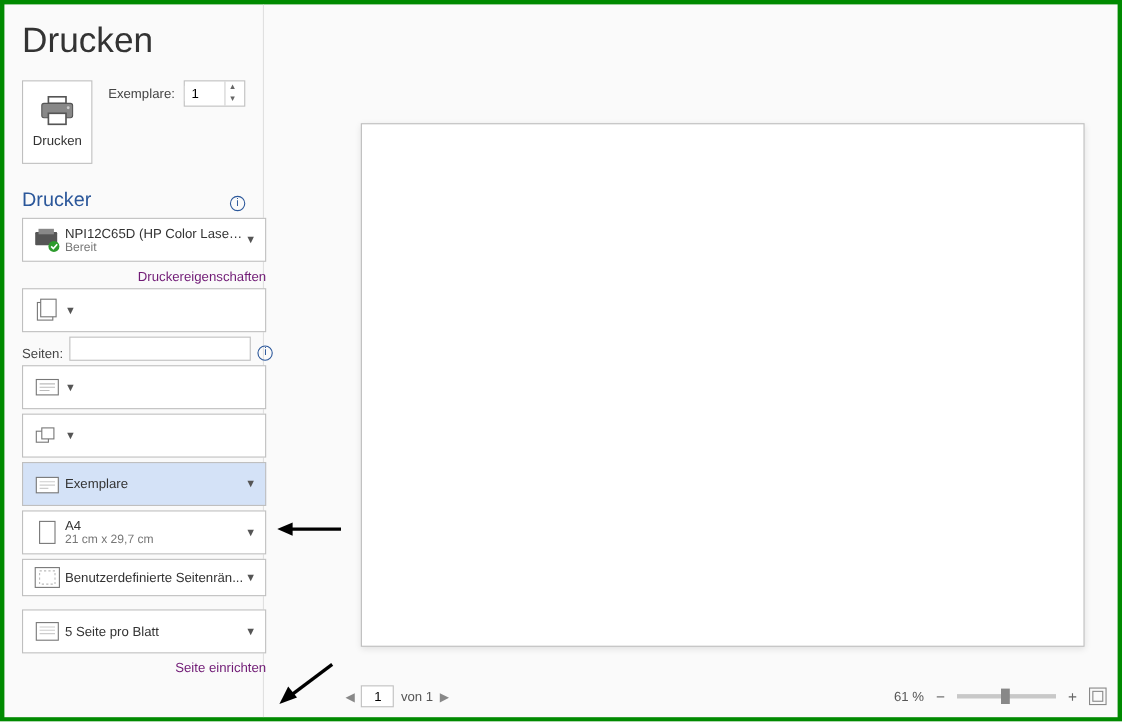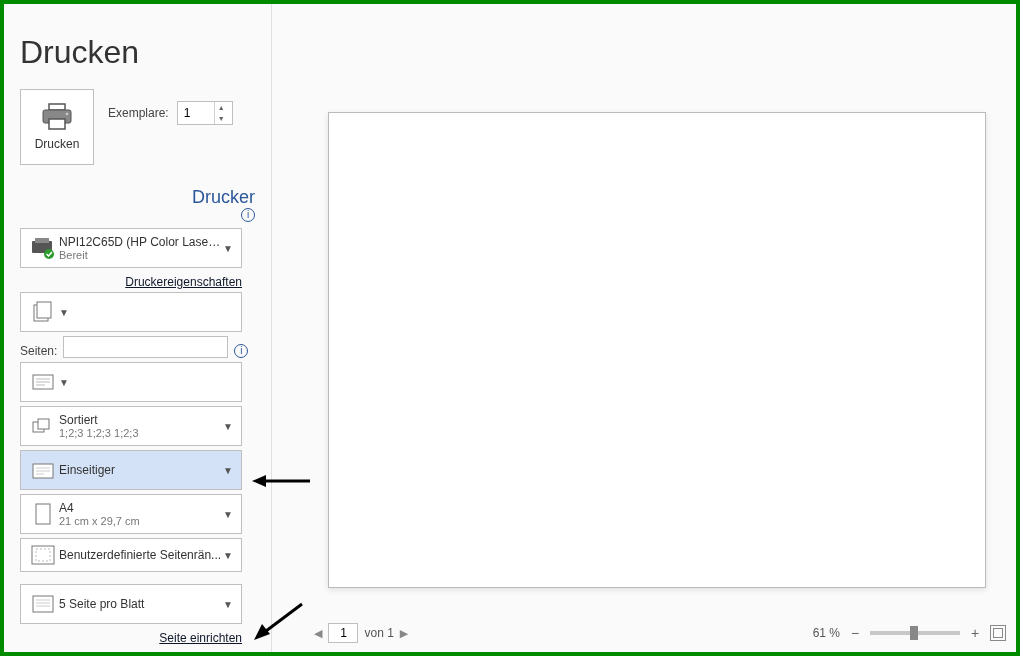--- a/index.html
+++ b/index.html
@@ -1,41 +1,41 @@
 <!DOCTYPE html>
 <html><head>
 <meta charset="utf-8">
 <style>
 * { box-sizing: border-box; margin: 0; padding: 0; font-family: "Segoe UI", Arial, sans-serif; }
 body { background: #fafafa; }
 .window { width: 1020px; height: 656px; border: 4px solid #008a00; background: #fafafa; position: relative; overflow: hidden; }
-.left-panel { width: 268px; height: 100%; float: left; padding: 26px 16px; border-right: 1px solid #e0e0e0; }
+.left-panel { width: 236px; height: 100%; float: left; padding: 10px 16px; border-right: 1px solid #e0e0e0; }
 .right-panel { margin-left: 280px; height: 100%; position: relative; }
 h1.page-title { font-size: 32px; font-weight: 300; color: #333; margin-bottom: 18px; margin-top: 4px; }
 .print-row { display: flex; align-items: flex-start; gap: 14px; }
 .print-btn { width: 74px; height: 76px; border: 1px solid #bfbfbf; background: #fff; display: flex; flex-direction: column; align-items: center; justify-content: center; cursor: pointer; }
 .print-btn svg { margin-bottom: 6px; }
 .print-btn-label { font-size: 12px; color: #333; }
-.copies { display: flex; align-items: center; gap: 8px; margin-top: 12px; }
+.copies { display: flex; align-items: center; gap: 8px; margin-top: 0; }
 .copies-label { font-size: 12px; color: #444; }
 .copies-input { width: 56px; height: 24px; border: 1px solid #bfbfbf; display: flex; align-items: center; background: #fff; }
 .copies-input input { width: 36px; border: none; font-size: 12px; padding-left: 6px; outline: none; }
 .spinner { width: 14px; height: 22px; display: flex; flex-direction: column; border-left: 1px solid #d0d0d0; }
 .spinner div { flex: 1; font-size: 7px; text-align: center; color: #666; cursor: pointer; line-height: 11px; }
-.section-title { color: #2b579a; font-size: 18px; font-weight: 400; margin-top: 22px; margin-bottom: 6px; display: flex; justify-content: space-between; align-items: flex-end; flex-direction: column; }
+.section-title { color: #2b579a; font-size: 18px; font-weight: 400; margin-top: 22px; margin-bottom: 6px; display: flex; justify-content: space-between; align-items: flex-end; }
 .info-icon { width: 14px; height: 14px; border: 1px solid #2b579a; border-radius: 50%; font-size: 10px; color: #2b579a; text-align: center; line-height: 12px; }
 .dropdown { width: 222px; height: 40px; border: 1px solid #bfbfbf; background: #fff; display: flex; align-items: center; padding: 4px 6px; cursor: pointer; margin-bottom: 4px; position: relative; }
 .dropdown.selected { background: #d4e2f7; }
 .dropdown .dd-icon { width: 32px; height: 32px; display: flex; align-items: center; justify-content: center; flex-shrink: 0; }
 .dropdown .dd-text { flex: 1; overflow: hidden; }
 .dropdown .dd-title { font-size: 12px; color: #333; white-space: nowrap; overflow: hidden; text-overflow: ellipsis; }
 .dropdown .dd-sub { font-size: 11px; color: #777; white-space: nowrap; overflow: hidden; text-overflow: ellipsis; }
 .dropdown .dd-caret { width: 12px; color: #555; font-size: 10px; }
 .link-row { text-align: right; width: 222px; margin-bottom: 2px; }
-.link-row a { color: #0f172a; font-size: 12px; text-decoration: underline; cursor: pointer; }
+.link-row a { color: #701a75; font-size: 12px; cursor: pointer; }
 .pages-row { display: flex; align-items: flex-end; gap: 6px; width: 222px; margin-bottom: 4px; }
 .pages-row label { font-size: 12px; color: #444; }
 .pages-row input { flex: 1; height: 22px; border: 1px solid #bfbfbf; font-size: 12px; padding: 0 4px; }
 .pages-row .info-icon { flex-shrink: 0; }
 .preview { position: absolute; top: 108px; left: 44px; right: 30px; bottom: 64px; border: 1px solid #bbb; background: #fff; box-shadow: 0 2px 6px rgba(0,0,0,0.1); }
 .footer-bar { position: absolute; bottom: 6px; left: 0; right: 10px; height: 26px; display: flex; align-items: center; font-size: 12px; color: #555; }
 .footer-bar .pager { display: flex; align-items: center; gap: 6px; margin-left: 30px; }
 .footer-bar .pager input { width: 30px; height: 20px; border: 1px solid #bfbfbf; text-align: center; font-size: 12px; }
 .footer-bar .flex-spacer { flex: 1; }
 .footer-bar .zoom { display: flex; align-items: center; gap: 8px; }
@@ -128,38 +128,34 @@
       <div class="dd-caret">▼</div>
     </div>
 
     <div class="dropdown">
       <div class="dd-icon">
         <svg width="24" height="20" viewBox="0 0 24 20">
             <rect x="2" y="6" width="11" height="10" fill="none" stroke="#777"></rect>
             <rect x="7" y="3" width="11" height="10" fill="#fff" stroke="#777"></rect>
           </svg>
       </div>
-      <div class="dd-text">
-        <div class="dd-title">Sortiert</div>
-        <div class="dd-sub">1;2;3   1;2;3   1;2;3</div>
-      </div>
       <div class="dd-caret">▼</div>
     </div>
 
     <div class="dropdown selected">
       <div class="dd-icon">
         <svg width="24" height="20" viewBox="0 0 24 20">
             <rect x="2" y="4" width="20" height="14" fill="#fff" stroke="#777"></rect>
             <line x1="5" y1="8" x2="19" y2="8" stroke="#ccc"></line>
             <line x1="5" y1="11" x2="19" y2="11" stroke="#ccc"></line>
             <line x1="5" y1="14" x2="13" y2="14" stroke="#ccc"></line>
           </svg>
       </div>
       <div class="dd-text">
-        <div class="dd-title">Einseitiger</div>
+        <div class="dd-title">Exemplare</div>
       </div>
       <div class="dd-caret">▼</div>
     </div>
 
     <div class="dropdown">
       <div class="dd-icon">
         <svg width="18" height="24" viewBox="0 0 18 24">
             <rect x="2" y="2" width="14" height="20" fill="none" stroke="#777"></rect>
           </svg>
       </div>

